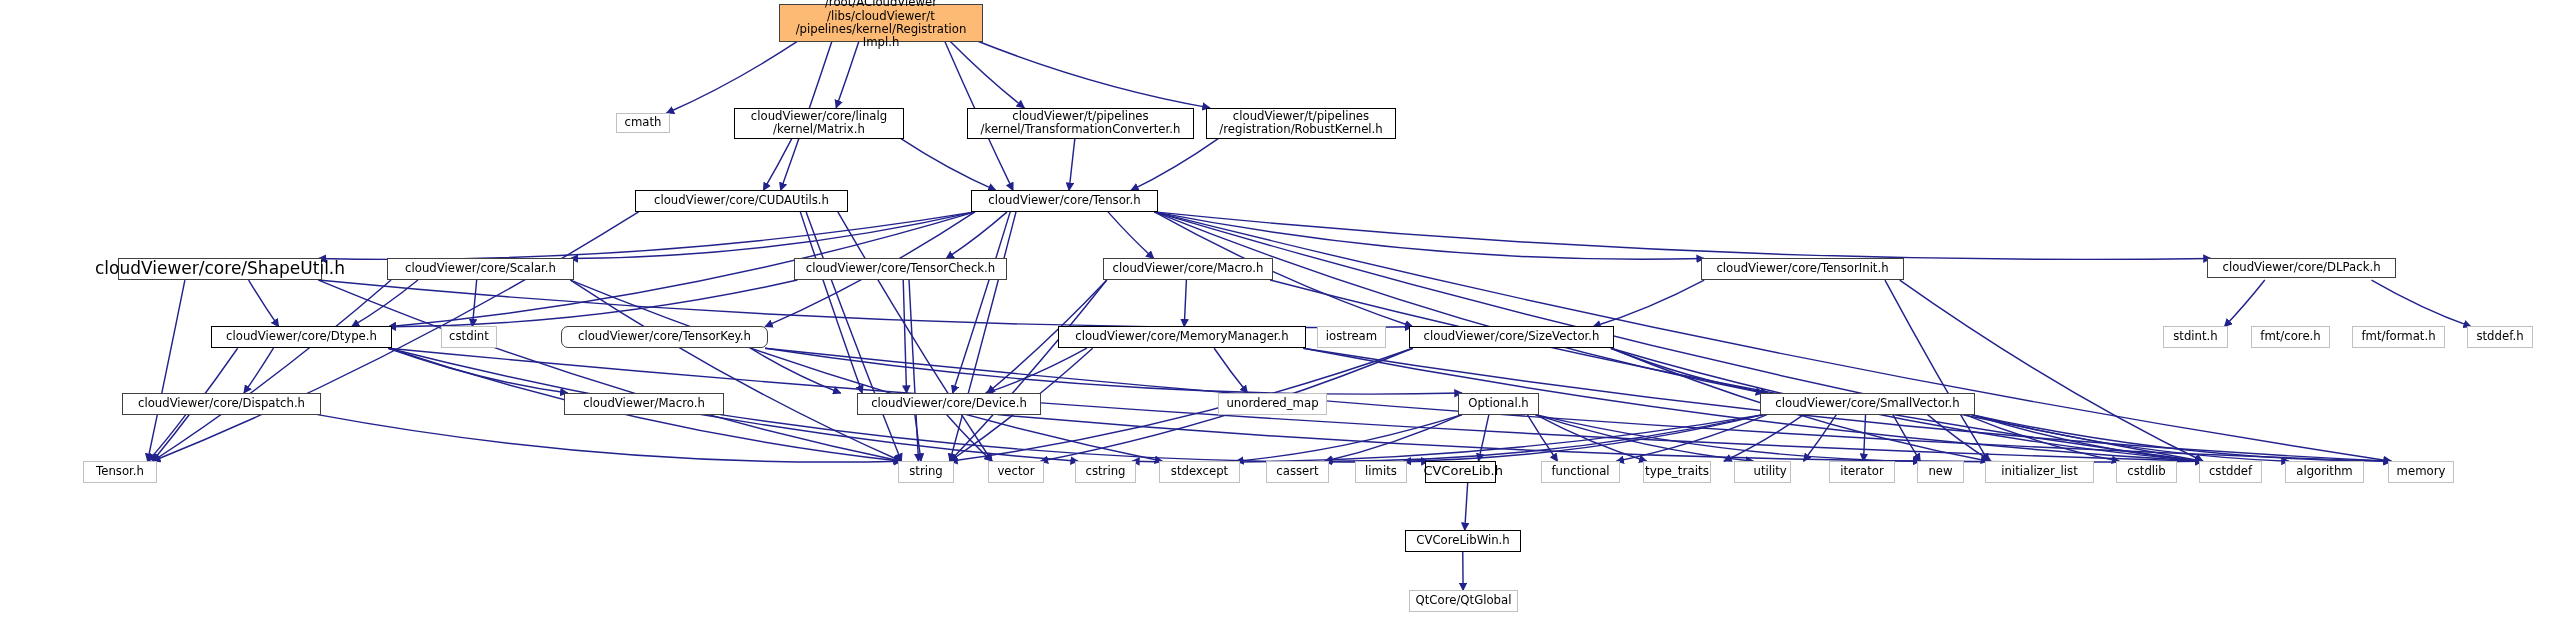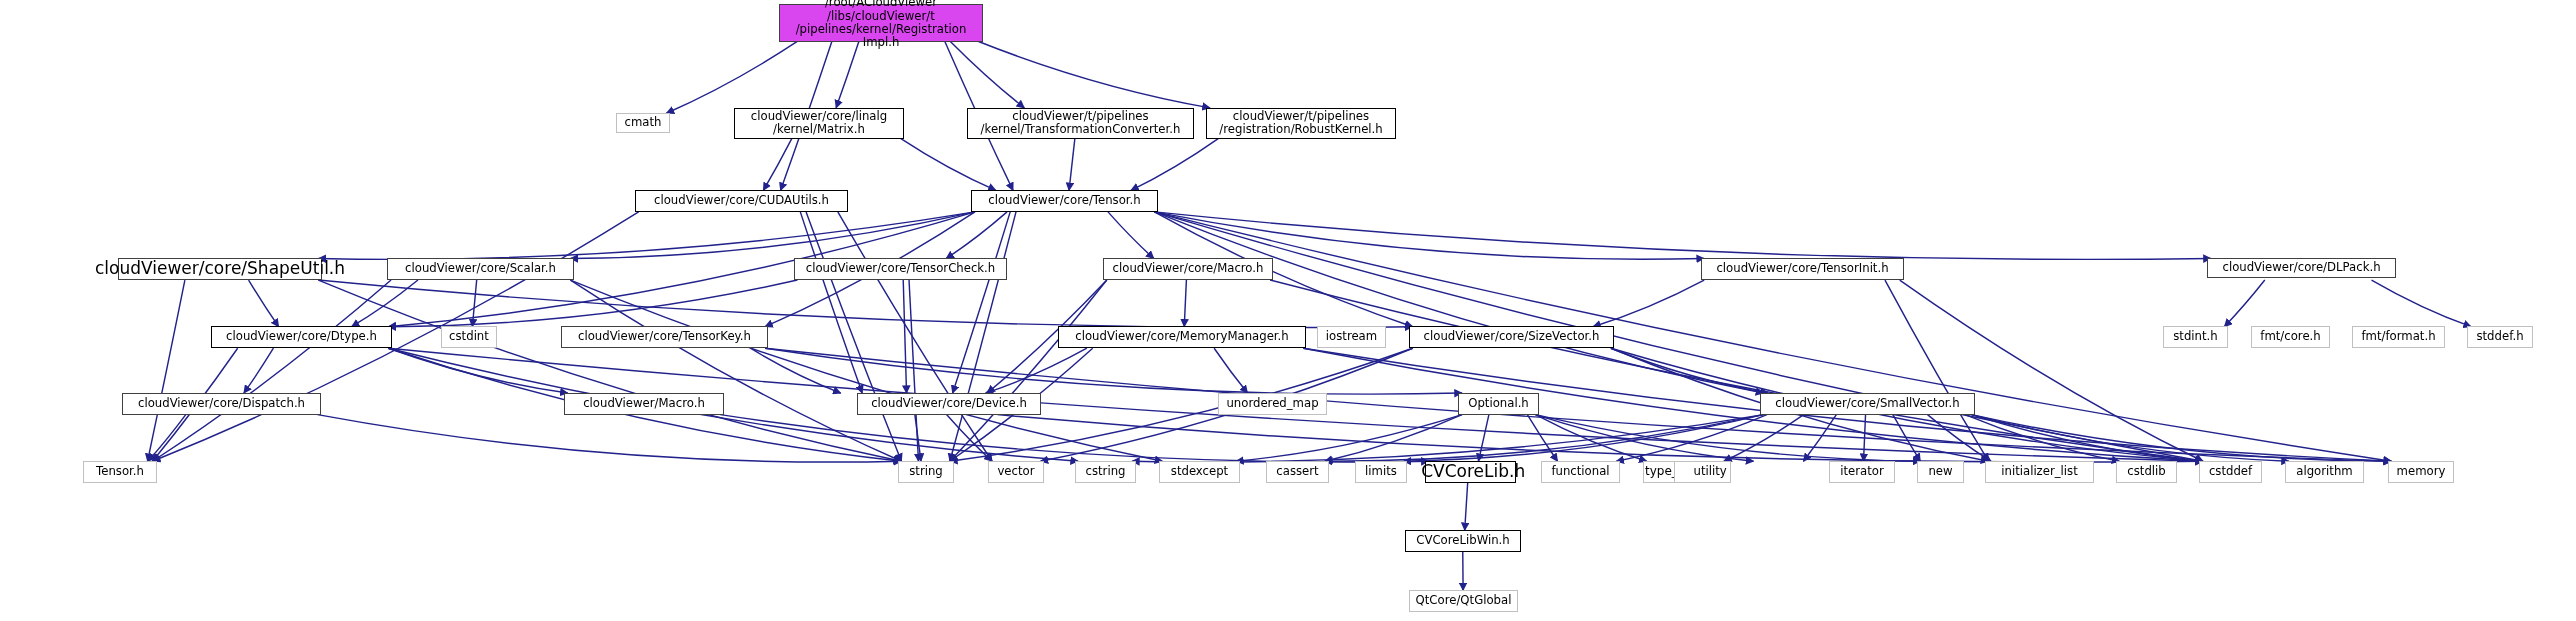--- a/index.html
+++ b/index.html
@@ -31,21 +31,21 @@
     border:0.9px solid #b3b3b3;
     white-space:pre-line;
     z-index:5;
     padding:0 2.7px;
     font-size:11.7px;
   }
   
   .node.local{ border:0.9px solid #404040; }
   .node.header{ border:1.8px solid #000000; }
   .node.root{
-    background:#d946ef;
+    background:#fdba74;
     border:1.8px solid #404040;
   }
   .node.sys{ border:0.9px solid #c0c0c0; }
 </style>
 </head>
 <body>
 
 <div id="graph-root">
   <svg id="edge-layer" width="2576" height="622" viewBox="0 0 2872 693" xmlns="http://www.w3.org/2000/svg">
     <defs>
@@ -167,45 +167,45 @@
       <div class="node header" style="left: 635px; top: 190px; width: 213px; height: 21.5px; font-size: 11.7px;">cloudViewer/core/CUDAUtils.h</div>
       <div class="node header" style="left: 971px; top: 190px; width: 187px; height: 21.5px; font-size: 11.7px;">cloudViewer/core/Tensor.h</div>
       <div class="node local" style="left: 118px; top: 258px; width: 204px; height: 21.5px; font-size: 17px;">cloudViewer/core/ShapeUtil.h</div>
       <div class="node local" style="left: 387px; top: 258px; width: 187px; height: 21.5px; font-size: 11.7px;">cloudViewer/core/Scalar.h</div>
       <div class="node local" style="left: 794px; top: 258px; width: 213px; height: 21.5px; font-size: 11.7px;">cloudViewer/core/TensorCheck.h</div>
       <div class="node local" style="left: 1103px; top: 258px; width: 170px; height: 21.5px; font-size: 11.7px;">cloudViewer/core/Macro.h</div>
       <div class="node local" style="left: 1701px; top: 258px; width: 203px; height: 21.5px; font-size: 11.7px;">cloudViewer/core/TensorInit.h</div>
       <div class="node local" style="left: 2207px; top: 258px; width: 189px; height: 20px; font-size: 11.7px;">cloudViewer/core/DLPack.h</div>
       <div class="node header" style="left: 211px; top: 326px; width: 181px; height: 21.5px; font-size: 11.7px;">cloudViewer/core/Dtype.h</div>
       <div class="node sys" style="left: 441px; top: 326px; width: 56px; height: 21.5px; font-size: 11.7px;">cstdint</div>
-      <div class="node local" style="left: 561px; top: 326px; width: 207px; height: 21.5px; font-size: 11.7px;">cloudViewer/core/TensorKey.h</div>
+      <div class="node local" style="left: 561px; top: 326px; width: 207px; height: 21.5px; font-size: 11.7px; border-radius: 7px;">cloudViewer/core/TensorKey.h</div>
       <div class="node header" style="left: 1058px; top: 326px; width: 248px; height: 21.5px; font-size: 11.7px;">cloudViewer/core/MemoryManager.h</div>
       <div class="node sys" style="left: 1317px; top: 326px; width: 69px; height: 21.5px; font-size: 11.7px;">iostream</div>
       <div class="node header" style="left: 1409px; top: 326px; width: 205px; height: 21.5px; font-size: 11.7px;">cloudViewer/core/SizeVector.h</div>
       <div class="node sys" style="left: 2163px; top: 326px; width: 65px; height: 21.5px; font-size: 11.7px;">stdint.h</div>
       <div class="node sys" style="left: 2251px; top: 326px; width: 79px; height: 21.5px; font-size: 11.7px;">fmt/core.h</div>
       <div class="node sys" style="left: 2352px; top: 326px; width: 93px; height: 21.5px; font-size: 11.7px;">fmt/format.h</div>
       <div class="node sys" style="left: 2467px; top: 326px; width: 66px; height: 21.5px; font-size: 11.7px;">stddef.h</div>
       <div class="node local" style="left: 122px; top: 393px; width: 199px; height: 21.5px; font-size: 11.7px;">cloudViewer/core/Dispatch.h</div>
       <div class="node local" style="left: 564px; top: 393px; width: 160px; height: 21.5px; font-size: 11.7px;">cloudViewer/Macro.h</div>
       <div class="node local" style="left: 817px; top: 393px; width: 184px; height: 21.5px; font-size: 11.7px; margin-left: 40px;">cloudViewer/core/Device.h</div>
       <div class="node sys" style="left: 1218px; top: 393px; width: 109px; height: 21.5px; font-size: 11.7px;">unordered_map</div>
       <div class="node local" style="left: 1458px; top: 393px; width: 81px; height: 21.5px; font-size: 11.7px;">Optional.h</div>
       <div class="node local" style="left: 1760px; top: 393px; width: 215px; height: 21.5px; font-size: 11.7px;">cloudViewer/core/SmallVector.h</div>
       <div class="node sys" style="left: 83px; top: 461px; width: 74px; height: 21.5px; font-size: 11.7px;">Tensor.h</div>
       <div class="node sys" style="left: 898px; top: 461px; width: 56px; height: 21.5px; font-size: 11.7px;">string</div>
       <div class="node sys" style="left: 988px; top: 461px; width: 56px; height: 21.5px; font-size: 11.7px;">vector</div>
       <div class="node sys" style="left: 1075px; top: 461px; width: 61px; height: 21.5px; font-size: 11.7px;">cstring</div>
       <div class="node sys" style="left: 1159px; top: 461px; width: 81px; height: 21.5px; font-size: 11.7px;">stdexcept</div>
       <div class="node sys" style="left: 1266px; top: 461px; width: 63px; height: 21.5px; font-size: 11.7px;">cassert</div>
       <div class="node sys" style="left: 1355px; top: 461px; width: 52px; height: 21.5px; font-size: 11.7px;">limits</div>
-      <div class="node header" style="left: 1425px; top: 461px; width: 91px; height: 21.5px; font-size: 17px; padding-left: 8px;">CVCoreLib.h</div>
+      <div class="node header" style="left: 1425px; top: 461px; width: 71px; height: 21.5px; font-size: 13px; padding-left: 8px;">CVCoreLib.h</div>
       <div class="node sys" style="left: 1541px; top: 461px; width: 79px; height: 21.5px; font-size: 11.7px;">functional</div>
       <div class="node sys" style="left: 1643px; top: 461px; width: 68px; height: 21.5px; font-size: 12px;">type_traits</div>
-      <div class="node sys" style="left: 1674px; top: 461px; width: 57px; height: 21.5px; font-size: 11.7px; padding-left: 18px;">utility</div>
+      <div class="node sys" style="left: 1734px; top: 461px; width: 57px; height: 21.5px; font-size: 11.7px; padding-left: 18px;">utility</div>
       <div class="node sys" style="left: 1829px; top: 461px; width: 66px; height: 21.5px; font-size: 11.7px;">iterator</div>
       <div class="node sys" style="left: 1917px; top: 461px; width: 47px; height: 21.5px; font-size: 11.7px;">new</div>
       <div class="node sys" style="left: 1985px; top: 461px; width: 109px; height: 21.5px; font-size: 11.7px;">initializer_list</div>
       <div class="node sys" style="left: 2116px; top: 461px; width: 61px; height: 21.5px; font-size: 11.7px;">cstdlib</div>
       <div class="node sys" style="left: 2199px; top: 461px; width: 63px; height: 21.5px; font-size: 11.7px;">cstddef</div>
       <div class="node sys" style="left: 2285px; top: 461px; width: 79px; height: 21.5px; font-size: 11.7px;">algorithm</div>
       <div class="node sys" style="left: 2388px; top: 461px; width: 66px; height: 21.5px; font-size: 11.7px;">memory</div>
       <div class="node header" style="left: 1405px; top: 530px; width: 116px; height: 21.5px; font-size: 11.7px;">CVCoreLibWin.h</div>
       <div class="node sys" style="left: 1409px; top: 590px; width: 109px; height: 21.5px; font-size: 11.7px;">QtCore/QtGlobal</div>
     </div>

